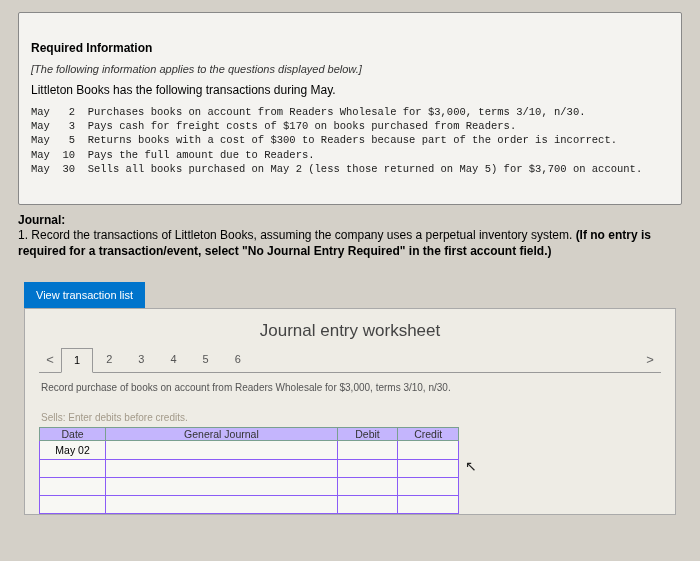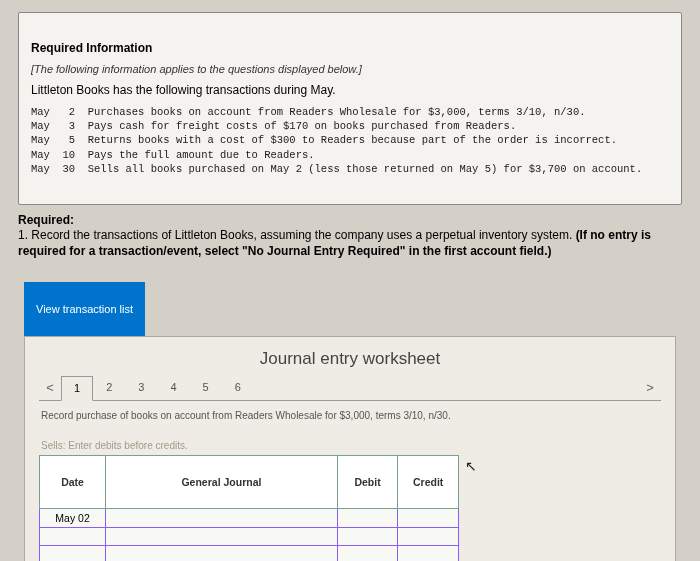--- a/index.html
+++ b/index.html
@@ -48,21 +48,21 @@
       line-height: 1.3;
     }
     .required-block b { font-weight: bold; }
     .req-inline { color: #000; }
     .req-highlight { font-weight: bold; }
     .view-btn {
       display: inline-block;
       background: #0074cc;
       color: #fff;
       font-size: 11px;
-      padding: 21px 12px;
+      padding: 7px 12px;
       margin: 14px 0 0 24px;
       border: none;
       cursor: pointer;
     }
     .worksheet {
       background: #eeece5;
       border: 1px solid #aaa;
       margin: 0 24px;
       padding: 12px 14px 0 14px;
     }
@@ -113,24 +113,24 @@
       font-size: 10px;
       color: #a39a8a;
       margin: 4px 0 4px 2px;
     }
     .je-table {
       border-collapse: collapse;
       width: 420px;
       font-size: 10.5px;
     }
     .je-table th {
-      background: #ffffff;
+      background: #c4b5fd;
       border: 1px solid #7aa090;
-      padding: 20px 6px;
-      font-weight: bold;
+      padding: 0 6px;
+      font-weight: normal;
       color: #333;
     }
     .je-table td {
       border: 1px solid #8b5cf6;
       padding: 3px 6px;
       height: 18px;
       background: #f8f8f4;
     }
     .je-table .date-col { width: 60px; text-align: center; }
     .je-table .gj-col { width: 210px; }
@@ -154,21 +154,21 @@
   <div class="info-sub">[The following information applies to the questions displayed below.]</div>
   <div class="info-desc">Littleton Books has the following transactions during May.</div>
   <div class="transactions"><span>May   2  Purchases books on account from Readers Wholesale for $3,000, terms 3/10, n/30.</span>
 <span>May   3  Pays cash for freight costs of $170 on books purchased from Readers.</span>
 <span>May   5  Returns books with a cost of $300 to Readers because part of the order is incorrect.</span>
 <span>May  10  Pays the full amount due to Readers.</span>
 <span>May  30  Sells all books purchased on May 2 (less those returned on May 5) for $3,700 on account.</span></div>
 </div>
 
 <div class="required-block">
-  <b>Required:</b><br>
+  <b>Journal:</b><br>
   <span class="req-inline">1. Record the transactions of Littleton Books, assuming the company uses a perpetual inventory system. </span><span class="req-highlight">(If no entry is required for a transaction/event, select "No Journal Entry Required" in the first account field.)</span>
 </div>
 
 <button class="view-btn">View transaction list</button>
 
 <div class="worksheet">
   <div class="ws-title">Journal entry worksheet</div>
 
   <div class="tabs-row">
     <div class="tab-nav">&lt;</div>

